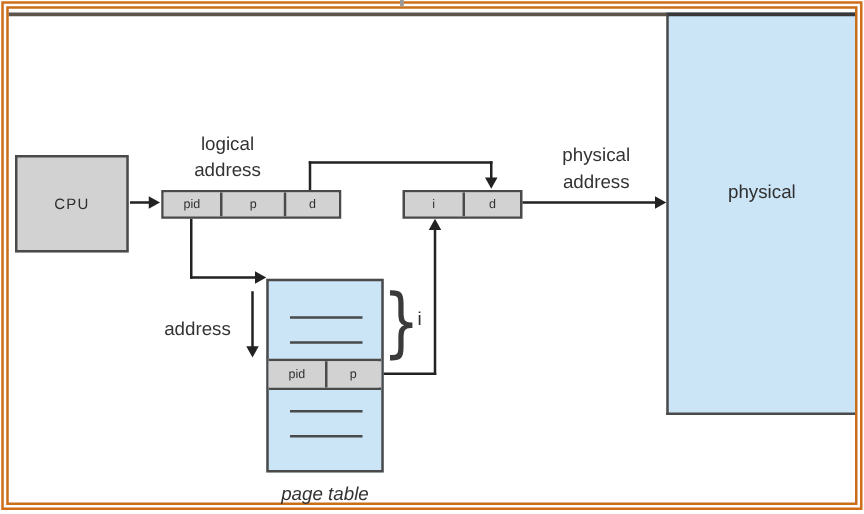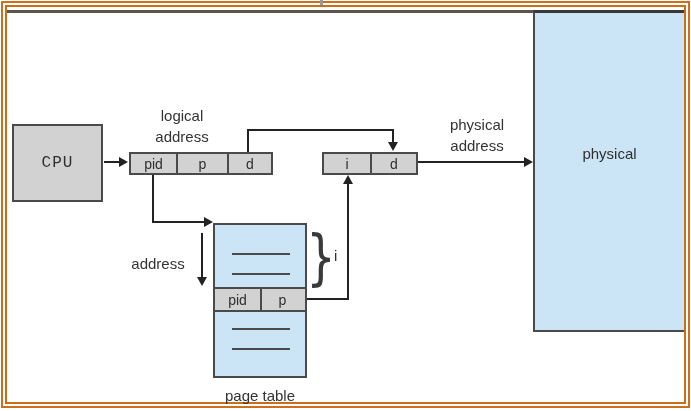--- a/index.html
+++ b/index.html
@@ -13,27 +13,27 @@
              border:2px solid #c96f1a; pointer-events:none; }
   .top-rule { position:absolute; left:7px; right:7px; top:10px; height:3px; background:#5e554a; }
   .crop-tick { position:absolute; left:320px; top:0; width:3px; height:5px; background:#9a9a9a; }
 
   .box { position:absolute; border:2px solid #4a4a4a; }
   .gray  { background:#d2d2d2; }
   .blue  { background:#cbe5f6; }
 
   .cpu { left:12px; top:124px; width:91px; height:78px;
          display:flex; align-items:center; justify-content:center;
-         font-size:16px; letter-spacing:1px;font-family:Liberation Mono, monospace; }
+         font-size:12px; letter-spacing:1px; }
 
   .register { position:absolute; height:23px; border:2px solid #4a4a4a; display:flex; }
   .reg1 { left:129px; top:152px; width:144px; }
   .reg2 { left:322px; top:152px; width:96px; }
   .cell { display:flex; align-items:center; justify-content:center;
-          font-size:14px; background:#d2d2d2; }
+          font-size:10px; background:#d2d2d2; }
   .cell + .cell { border-left:2px solid #4a4a4a; }
   .reg1 .c0 { width:45px; } .reg1 .c1 { width:51px; } .reg1 .c2 { width:44px; }
   .reg2 .c0 { width:46px; } .reg2 .c1 { width:46px; }
 
   .pmem { left:533px; top:10px; width:151px; height:322px;
           border:none; border-top:3px solid #383838; border-left:2px solid #4a4a4a;
           border-bottom:2px solid #4a4a4a; }
   .pmem .lbl { position:absolute; left:0; right:0; top:130px; text-align:center;
                font-size:15px; line-height:21px; }
 
@@ -103,21 +103,21 @@
     <div class="pt-line" style="top:28px;"></div>
     <div class="pt-line" style="top:48px;"></div>
     <div class="pt-row">
       <div class="cell c0">pid</div>
       <div class="cell c1">p</div>
     </div>
     <div class="pt-line" style="top:103px;"></div>
     <div class="pt-line" style="top:123px;"></div>
   </div>
 
-  <div class="caption" style="left:183px; top:385px; width:154px;">page table</div>
+  <div class="caption" style="left:183px; top:385px; width:154px;font-style:italic;">page table</div>
 
   <div class="caption" style="left:108px; top:253px; width:100px;">address</div>
   <div class="ln" style="left:201px; top:233px; width:2px; height:46px;"></div>
   <div class="ah ah-down" style="left:197px; top:277px;"></div>
 
   <div class="brace">}</div>
   <div class="i-label">i</div>
 
   <div class="ln" style="left:104px; top:161px; width:17px; height:2px;"></div>
   <div class="ah ah-right" style="left:119px; top:157px;"></div>

